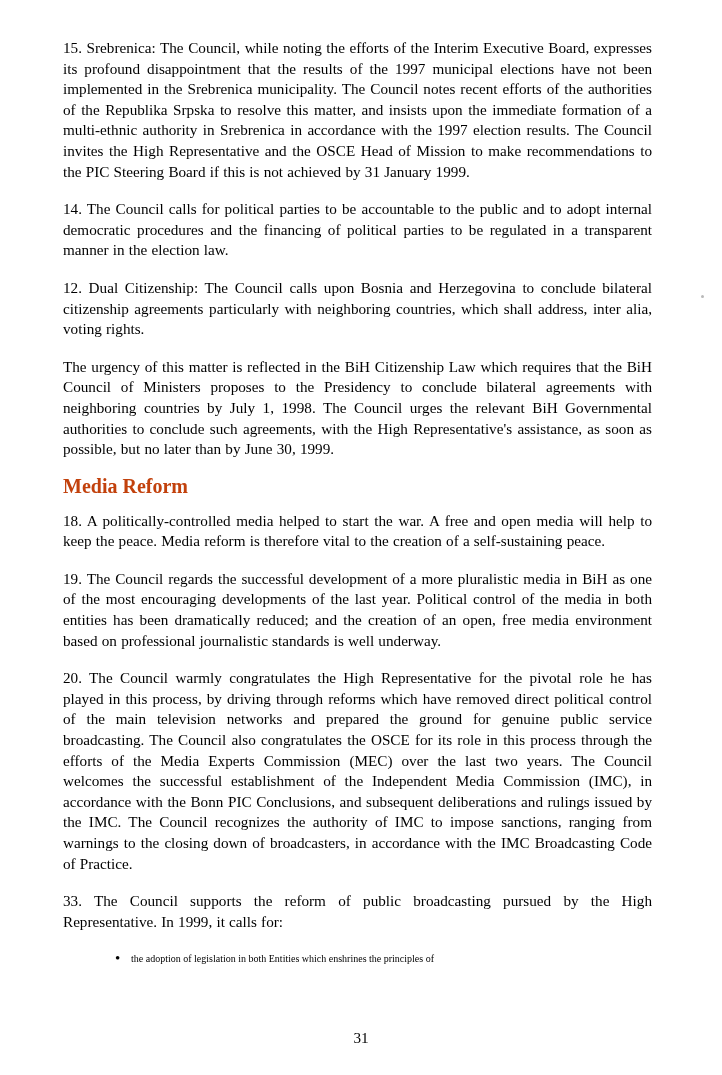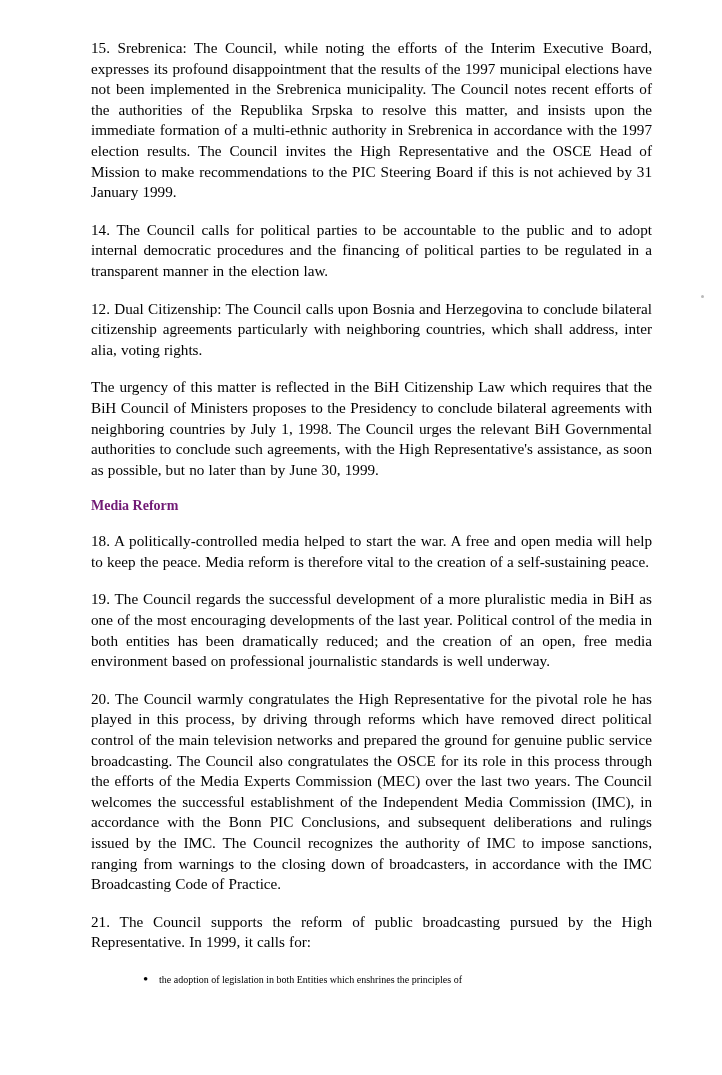--- a/index.html
+++ b/index.html
@@ -15,36 +15,36 @@
     position: relative;
     overflow: hidden;
   }
   .page {
     position: absolute;
     top: 0;
     left: 0;
     width: 722px;
     height: 1075px;
     box-sizing: border-box;
-    padding: 38px 70px 0 91px;
+    padding: 38px 70px 0 63px;
   }
   .para {
     font-size: 15.2px;
     line-height: 20.6px;
     text-align: justify;
     margin: 0 0 17px 0;
     word-spacing: 0.4px;
   }
   .para:last-child {
     margin-bottom: 0;
   }
   .section-head {
-    font-size: 14px;
+    font-size: 20px;
     font-weight: bold;
-    color: #701a75;
+    color: #c2410c;
     margin: 0 0 16px 0;
     line-height: 18px;
   }
   .bullet-list {
     margin: 0;
     padding: 0 0 0 52px;
     list-style: none;
   }
   .bullet-list li {
     font-size: 10px;
@@ -89,19 +89,20 @@
   <p class="para">15.  Srebrenica:   The Council, while noting the efforts of the Interim Executive Board, expresses  its  profound disappointment that the results of the 1997 municipal elections have  not  been  implemented in the Srebrenica municipality. The Council notes recent efforts  of  the  authorities  of  the  Republika   Srpska to resolve this matter, and insists upon  the  immediate formation of a multi-ethnic authority in Srebrenica in accordance with  the  1997  election  results.  The Council invites the High Representative and the OSCE   Head of Mission to make recommendations to the PIC Steering Board if this is not achieved by 31 January 1999.</p>
   <p class="para">14.  The   Council calls for political parties to be accountable to the public and to adopt internal   democratic procedures and the financing of political parties to be regulated in a transparent manner in the election law.</p>
   <p class="para">12.  Dual  Citizenship:  The  Council  calls   upon Bosnia and Herzegovina to conclude bilateral  citizenship  agreements  particularly  with neighboring countries, which shall address, inter alia, voting rights.</p>
   <p class="para">The  urgency of this matter is reflected in the BiH Citizenship Law which requires that the   BiH   Council   of Ministers proposes  to  the  Presidency  to  conclude  bilateral agreements   with   neighboring countries by July 1, 1998. The Council urges the relevant  BiH  Governmental  authorities  to   conclude such agreements, with the High Representative's assistance, as soon as possible, but no later than by June 30, 1999.</p>
 
   <h2 class="section-head">Media Reform</h2>
 
   <p class="para">18.  A  politically-controlled media helped to start the war. A free and open media will help  to  keep  the  peace.  Media  reform  is  therefore  vital  to  the   creation of a self-sustaining peace.</p>
   <p class="para">19.  The  Council  regards  the  successful  development  of a more pluralistic media in BiH   as one of the most encouraging developments of the last year. Political control of the  media  in both entities has been dramatically reduced; and the creation of an open, free media environment based on professional journalistic standards is well underway.</p>
   <p class="para">20.  The   Council warmly congratulates the High Representative for the pivotal role he has  played  in  this  process,  by  driving through  reforms which have removed direct political  control  of  the main television networks and prepared the ground for genuine public  service  broadcasting.  The   Council also congratulates the OSCE for its role in this  process through the efforts of the Media Experts Commission (MEC) over the last two  years.  The  Council  welcomes  the  successful  establishment of the Independent Media   Commission   (IMC),  in  accordance  with  the  Bonn  PIC  Conclusions,  and subsequent  deliberations  and  rulings  issued by the IMC. The Council recognizes the authority  of  IMC to impose sanctions, ranging from warnings to the closing down of broadcasters, in accordance with the IMC Broadcasting Code of Practice.</p>
-  <p class="para">21.  The Council supports the reform of public broadcasting pursued  by the High Representative. In 1999, it calls for:</p>
+  <p class="para">33.  The Council supports the reform of public broadcasting pursued  by the High Representative. In 1999, it calls for:</p>
 
   <ul class="bullet-list">
     <li>the  adoption  of  legislation  in   both Entities which enshrines the principles of</li>
   </ul>
 
+  <div class="page-number">31</div>
 </div>
 
 </body></html>

